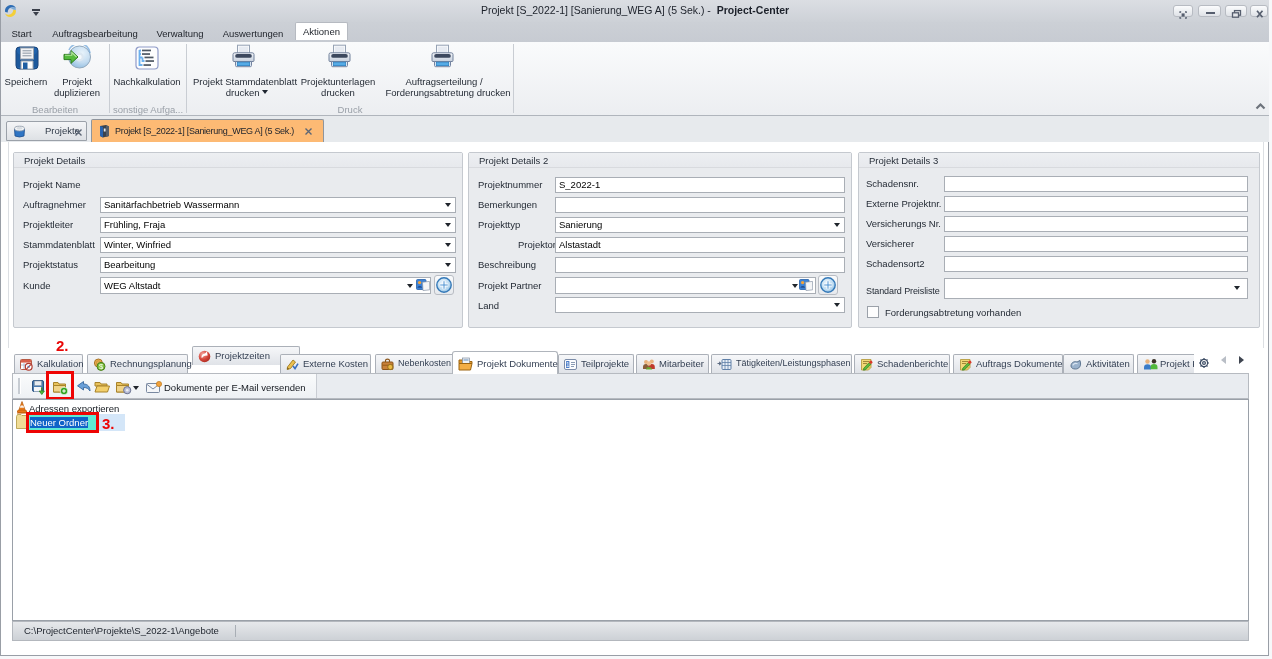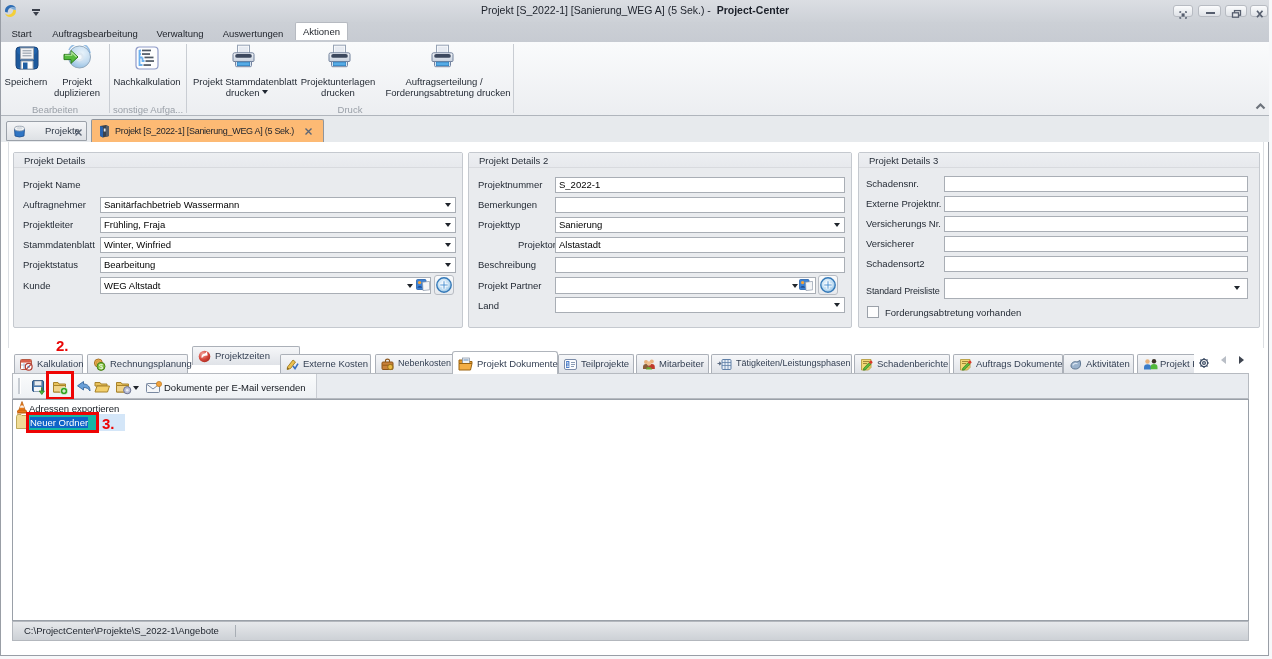--- a/index.html
+++ b/index.html
@@ -478,21 +478,21 @@
       <path d="M6 0.5 L9.5 10 L2.5 10 Z" fill="#e87817" stroke="#b55a0a" stroke-width="0.7"></path>
       <path d="M4.6 4.6 L7.4 4.6 L8.1 6.8 L3.9 6.8 Z" fill="#f8f0e8"></path>
       <path d="M1 11.8 C1 10.4 11 10.4 11 11.8 L11 12.5 L1 12.5 Z" fill="#c86612"></path>
       <ellipse cx="6" cy="10.4" rx="5" ry="1.4" fill="#e87817" stroke="#b55a0a" stroke-width="0.6"></ellipse>
     </svg>
     <div class="abs" style="left:27px;top:261px;font-size:9.5px;color:#14191f;">Adressen exportieren</div>
     <div class="abs" style="left:94px;top:272px;width:29px;height:17px;background:#d4e6f8;"></div>
     <svg class="abs" style="left:14px;top:272px" width="11" height="15" viewBox="0 0 11 15">
       <path d="M0.5 2.5 L0.5 14.5 L10.5 14.5 L10.5 1.5 L6 1.5 L5 0.5 L1.5 0.5 Z" fill="#f0dc96" stroke="#b09840" stroke-width="0.8"></path>
     </svg>
-    <div class="abs" style="left:25px;top:271.5px;width:70px;height:18px;background:#14b8a6;border:1px solid #8a9097;box-sizing:border-box;">
+    <div class="abs" style="left:25px;top:271.5px;width:70px;height:18px;background:#5eead4;border:1px solid #8a9097;box-sizing:border-box;">
       <span class="abs" style="left:2px;top:2px;font-size:9.5px;background:#0f63c8;color:#fff;white-space:nowrap;">Neuer Ordner</span>
     </div>
     <div class="abs" style="left:24px;top:270px;width:73px;height:21px;border:3px solid #ee0404;box-sizing:border-box;"></div>
     <div class="abs" style="left:100px;top:273px;font-size:15px;font-weight:bold;color:#ee0404;">3.</div>
 
     <div class="abs" style="left:10px;top:479px;width:1237px;height:20px;background:linear-gradient(#e6e8eb,#cdd1d6);border:1px solid #b3b7bd;box-sizing:border-box;">
       <div class="abs" style="left:11px;top:3px;font-size:9.5px;color:#1c222b;white-space:nowrap;">C:\ProjectCenter\Projekte\S_2022-1\Angebote</div>
       <div class="abs" style="left:222px;top:3px;width:1px;height:12px;background:#a8aeb5;"></div>
     </div>
   </div>

